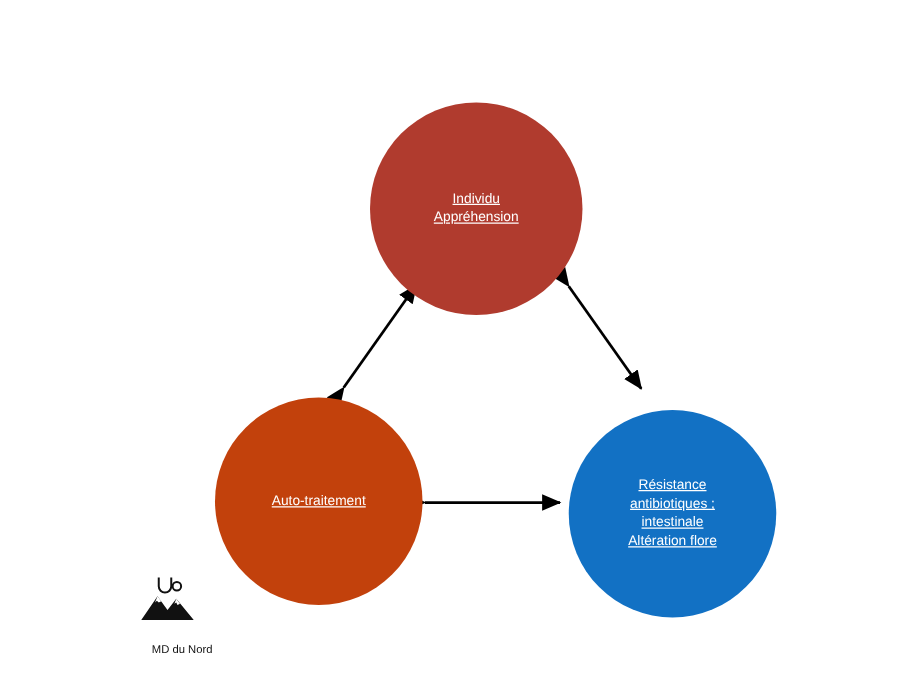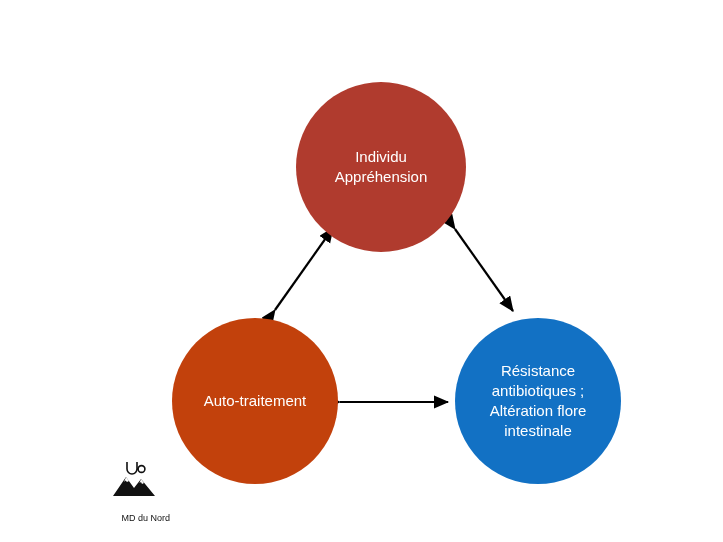--- a/index.html
+++ b/index.html
@@ -37,24 +37,25 @@
     height: 542px;
   }
   .node {
     position: absolute;
     border-radius: 50%;
     display: flex;
     align-items: center;
     justify-content: flex-end;
     text-align: center;
     color: #ffffff;
-    font-size: 15px;
+    font-size: 11px;
     line-height: 1.35;
     box-sizing: border-box;
     padding: 6px;
+    text-decoration: underline;
   }
   .node span {
     display: block;
     width: 100%;
   }
   .node-top {
     width: 170px;
     height: 170px;
     left: 296px;
     top: 82px;
@@ -64,21 +65,21 @@
     width: 166px;
     height: 166px;
     left: 172px;
     top: 318px;
     background: #c2410c;
   }
   .node-right {
     width: 166px;
     height: 166px;
     left: 455px;
-    top: 318px;
+    top: 328px;
     background: #1271c4;
   }
   .arrows {
     position: absolute;
     top: 0;
     left: 0;
     width: 723px;
     height: 542px;
     pointer-events: none;
   }
@@ -129,22 +130,22 @@
     <div class="node node-left">
       <span>
         <span>Auto-traitement</span>
       </span>
     </div>
 
     <div class="node node-right">
       <span>
         <span>Résistance</span>
         <span>antibiotiques ;</span>
+        <span>intestinale</span>
         <span>Altération flore</span>
-        <span>intestinale</span>
       </span>
     </div>
 
   </div>
 
   <div class="logo">
     <svg width="70" height="50" viewBox="0 0 70 50">
       <path d="M27,4 v7 a5,5 0 0 0 10,0 v-7" fill="none" stroke="#111111" stroke-width="1.6"></path>
       <circle cx="41.5" cy="11" r="3.4" fill="none" stroke="#111111" stroke-width="1.6"></circle>
       <path d="M37,11 h1.2" fill="none" stroke="#111111" stroke-width="1.4"></path>

